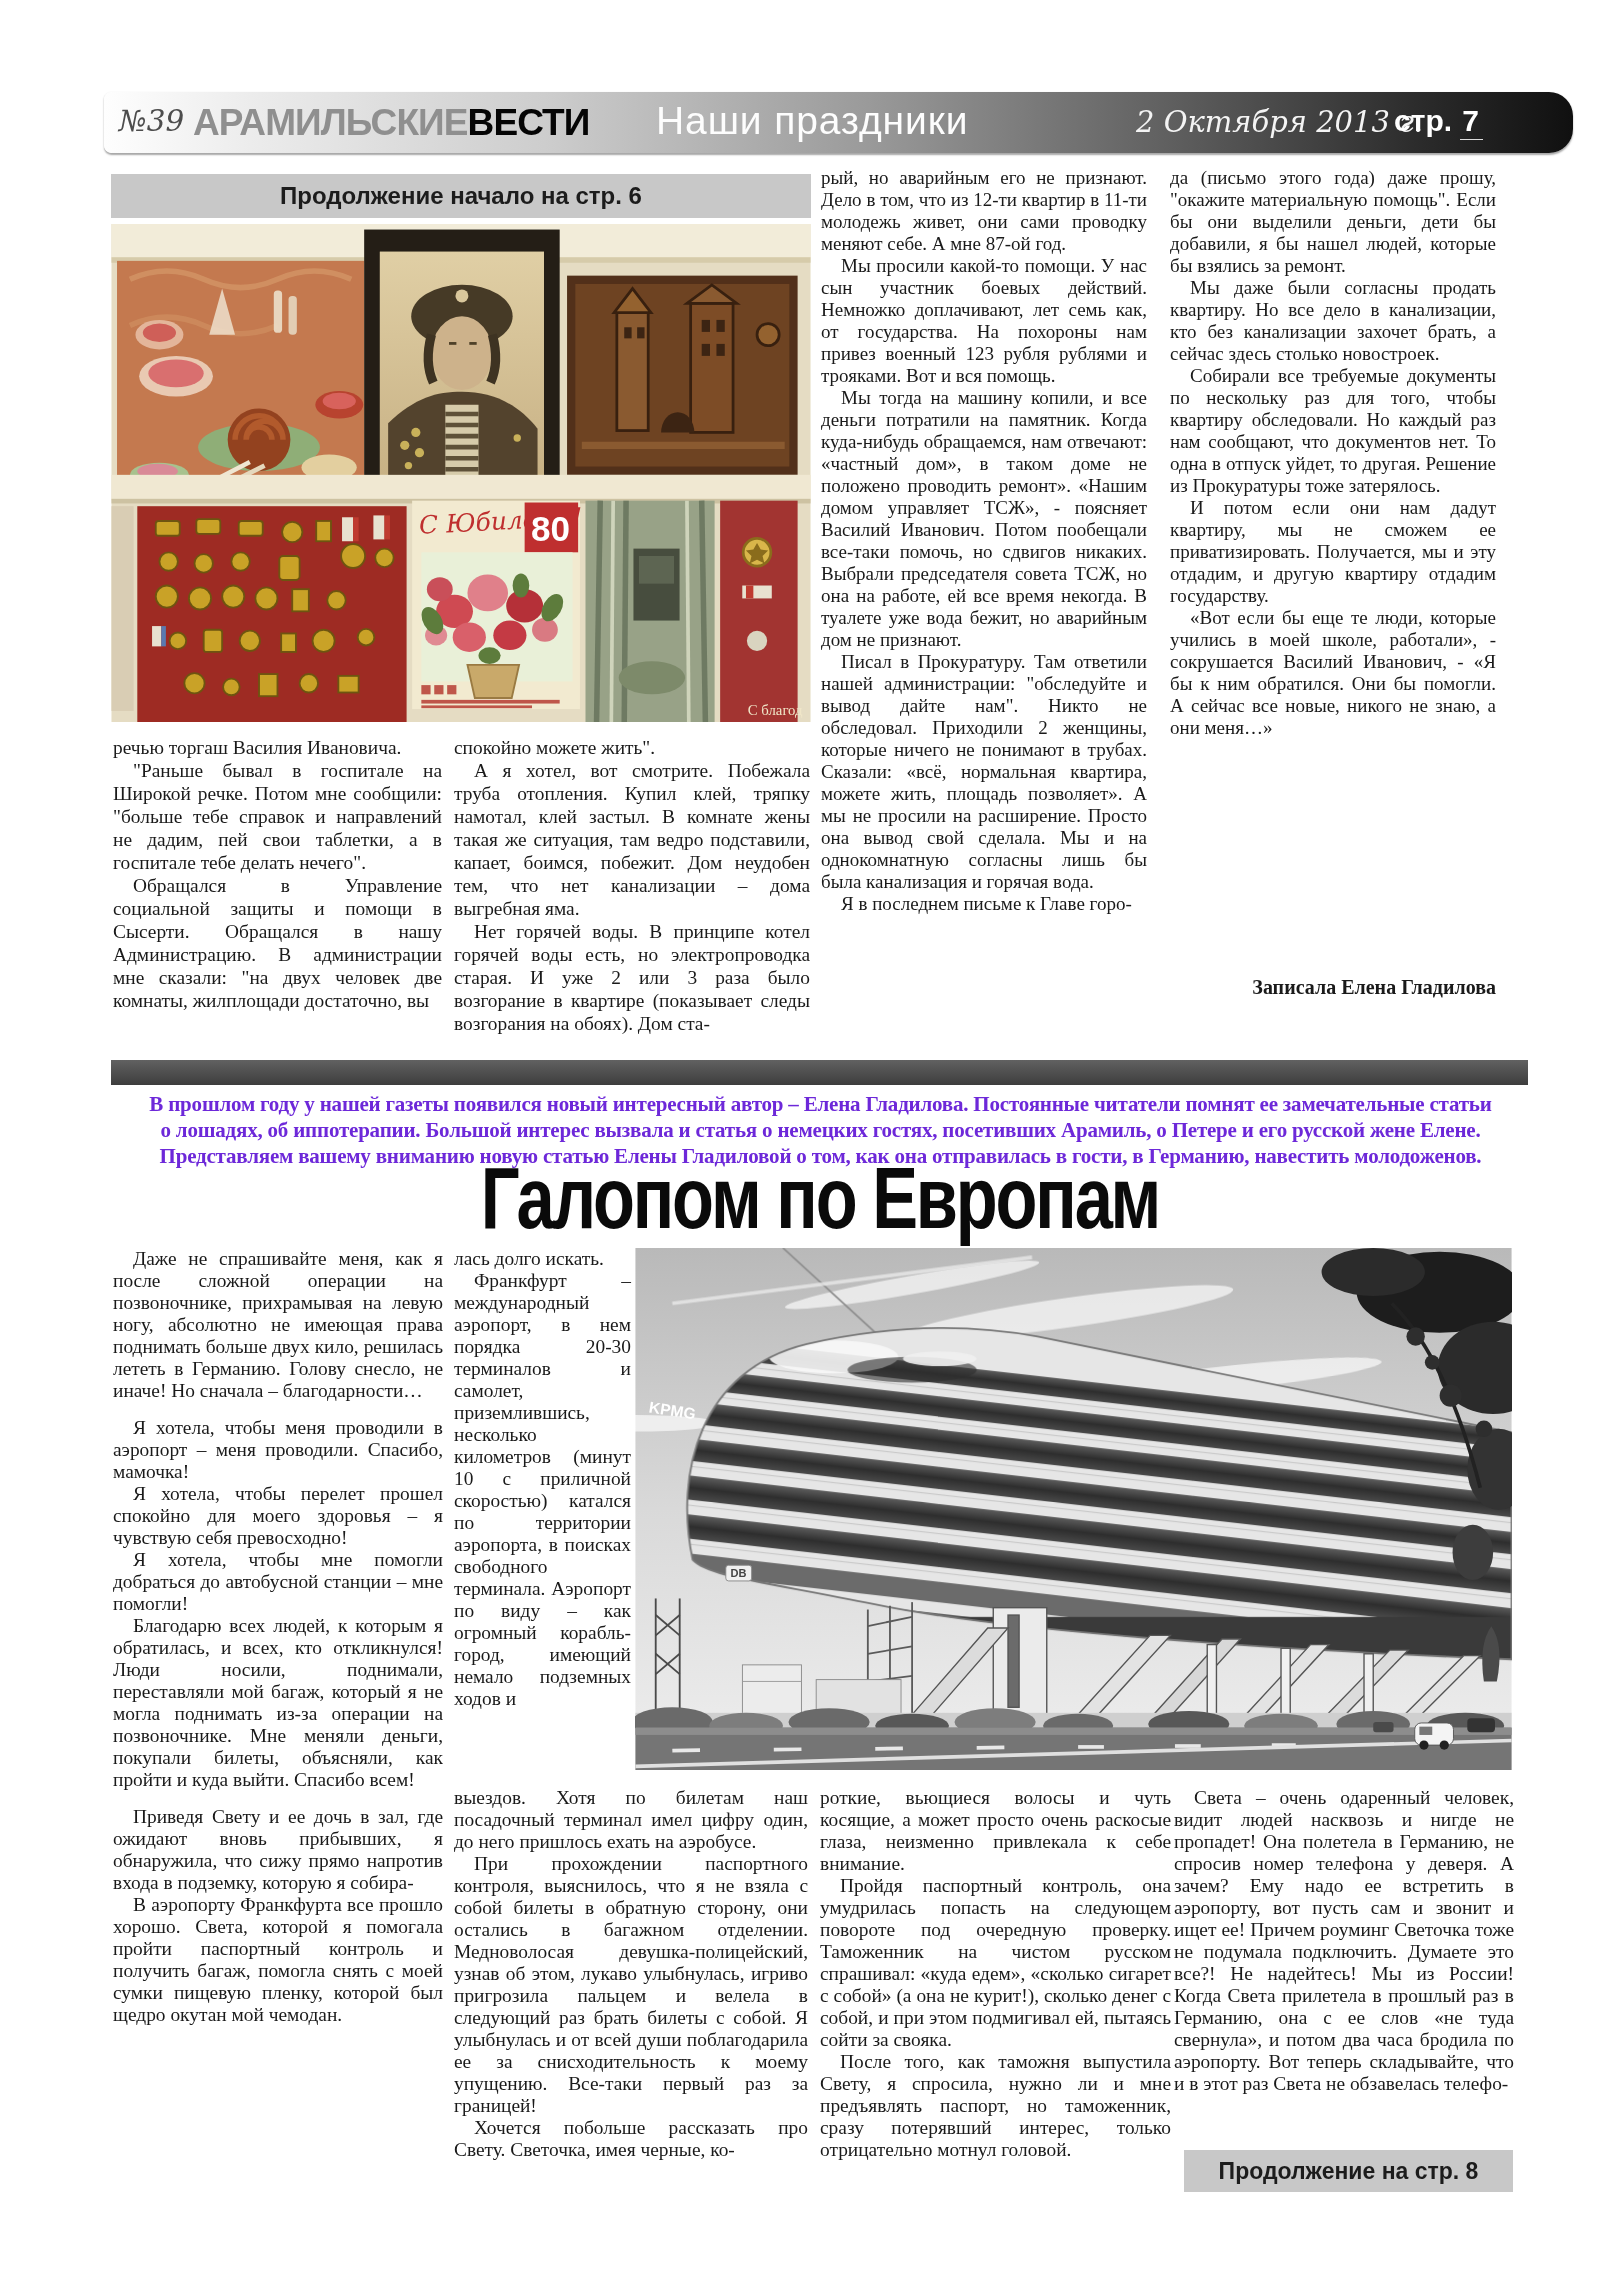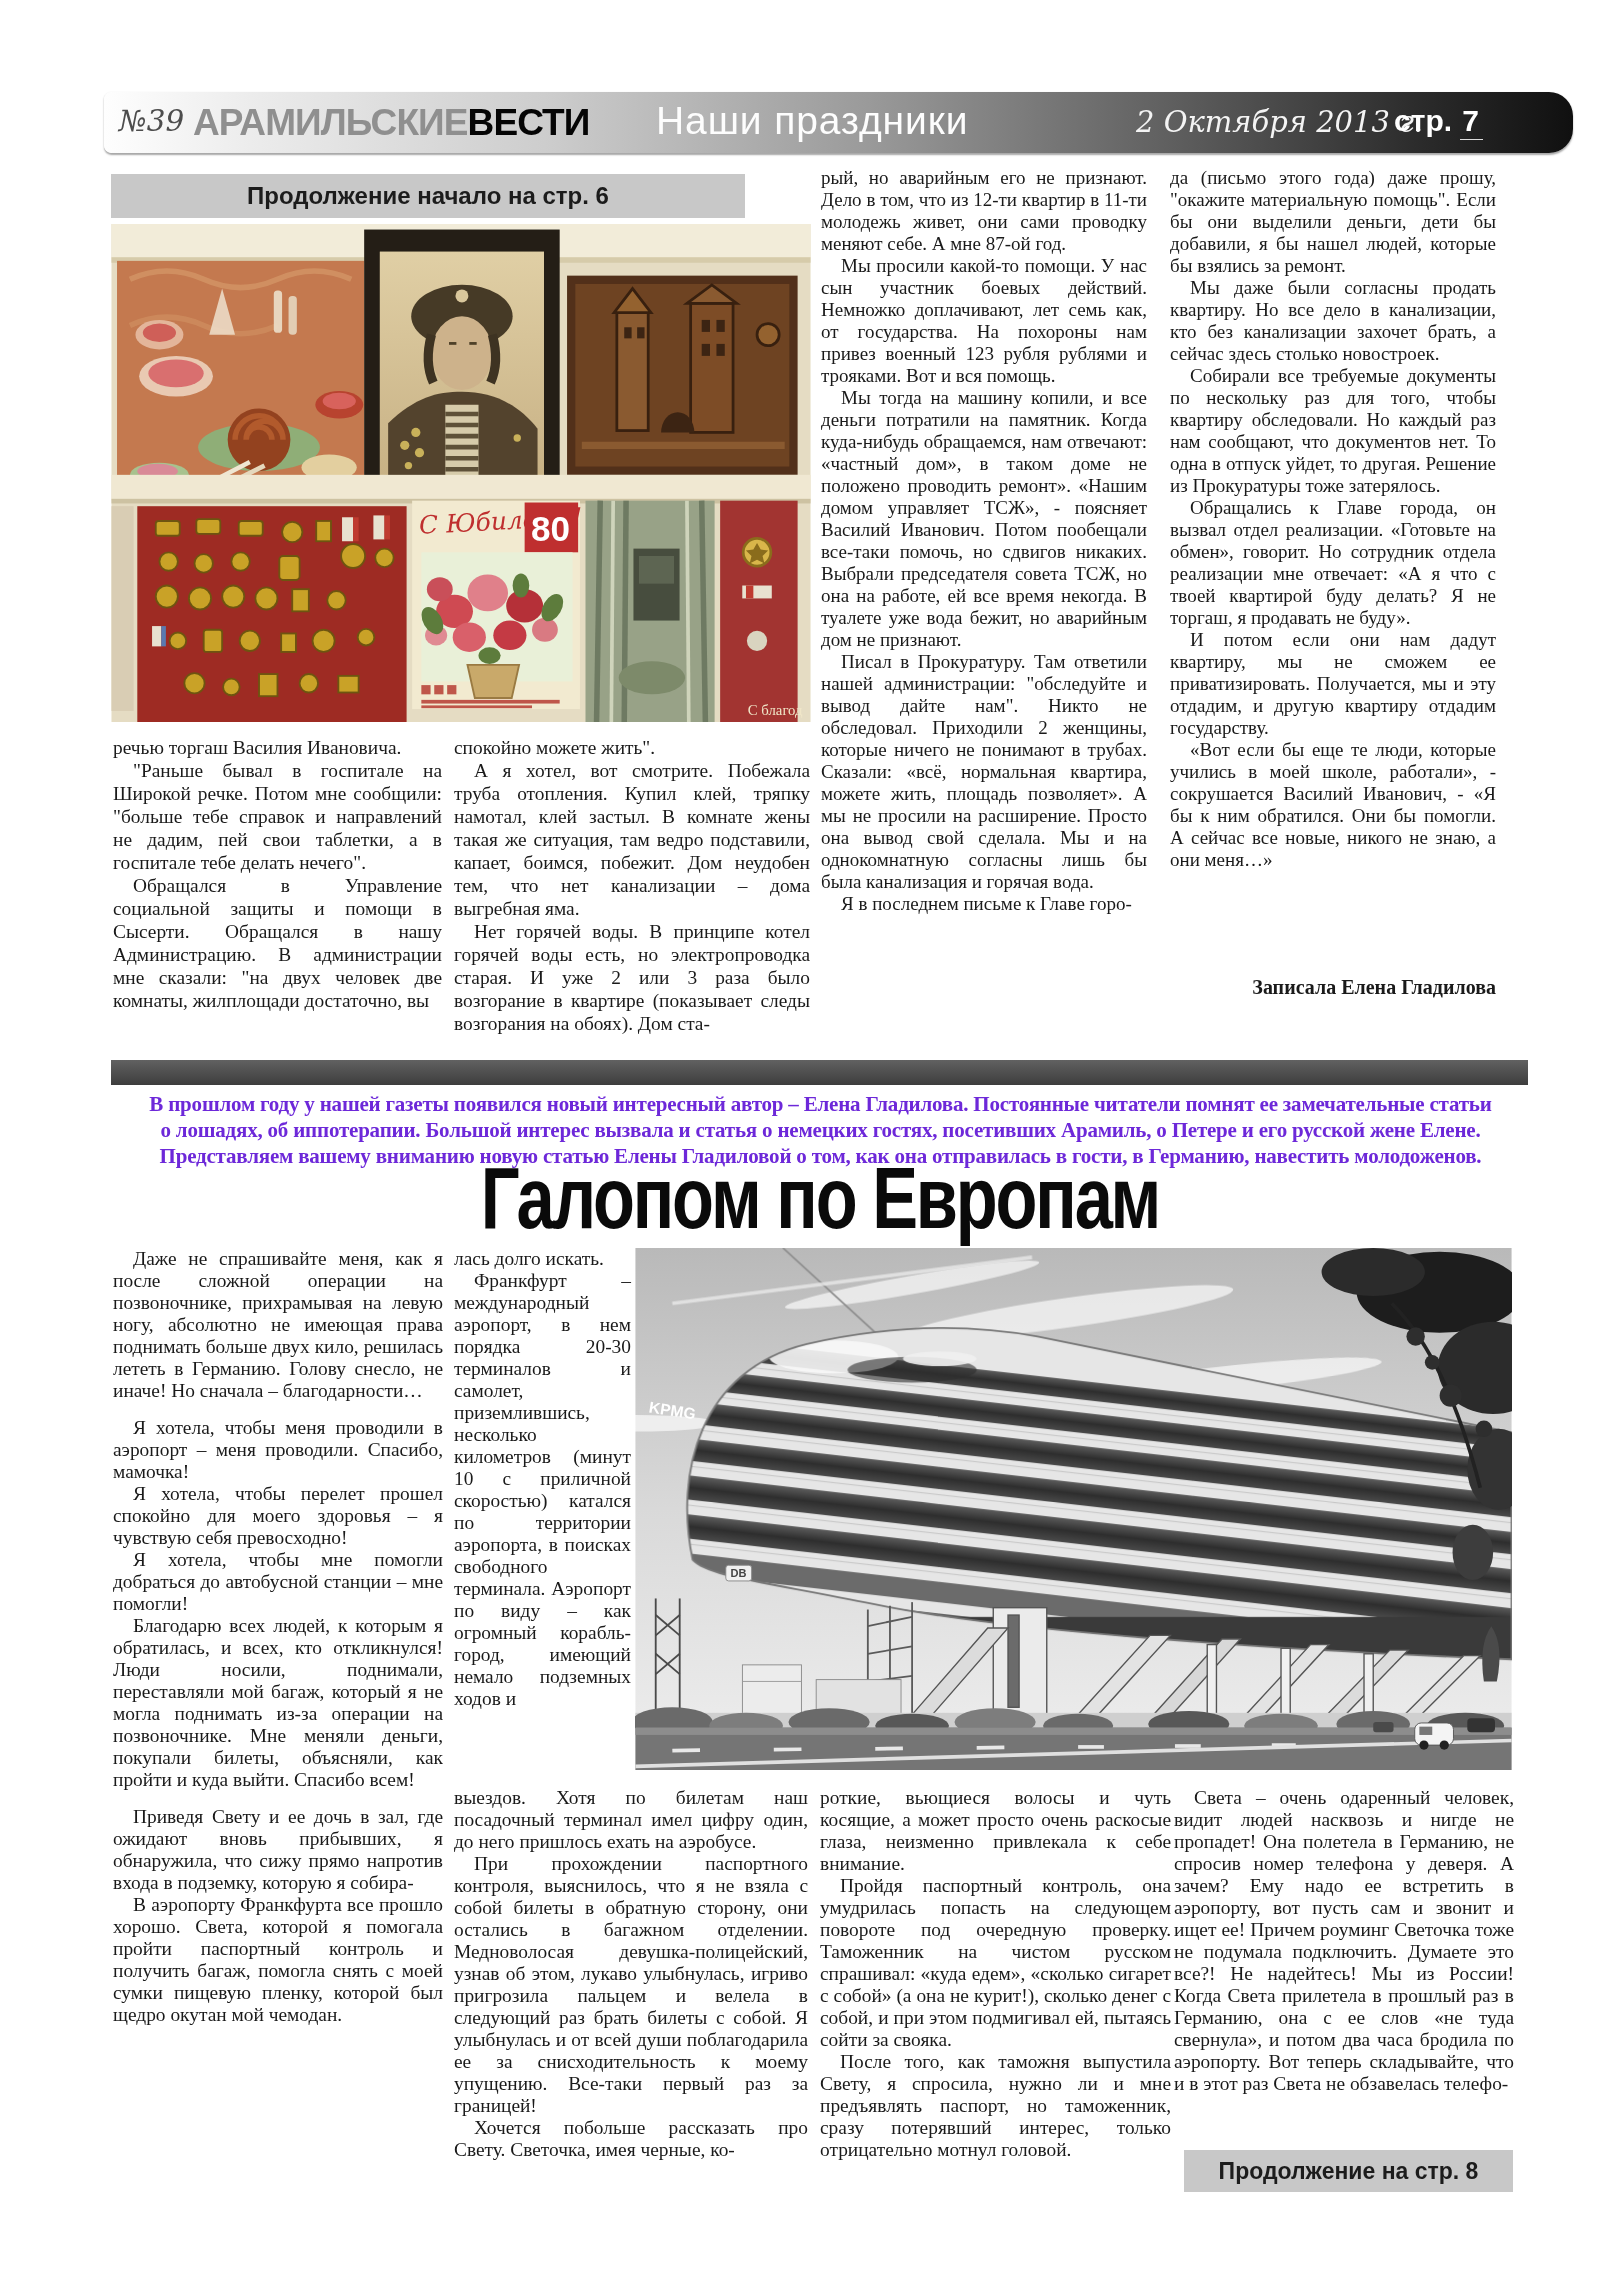--- a/index.html
+++ b/index.html
@@ -22,21 +22,21 @@
   .masthead .dark{color:#050505;}
   .section-title{left:552px;top:7.4px;font:400 39px "Liberation Sans",sans-serif;color:#fdfdfd;letter-spacing:0.9px;}
   .date{left:1032px;top:13px;font:italic 29px "DejaVu Serif",serif;color:#f4f4f4;}
   .page-no{left:1290px;top:12px;font:bold 30px "Liberation Sans",sans-serif;color:#ffffff;}
   .page-no b{border-bottom:1.8px solid #dcdcdc;padding:0 3.7px 1.8px 1.8px;}
   
   .label-bar{
     background:#c8c8c8;text-align:center;
     font:bold 24px/44px "Liberation Sans",sans-serif;color:#1c1c1c;
   }
-  #cont-label-6{left:111px;top:174px;width:634px;height:44px;}
+  #cont-label-6{left:111px;top:174px;width:700px;height:44px;}
   #cont-label-8{left:1184px;top:2150px;width:329px;height:42px;font-size:23px;line-height:42px;}
   
   #collage{left:111px;top:224px;width:700px;height:498px;}
   #airport-photo{left:635px;top:1248px;width:877px;height:522px;}
   
   .col p.para{margin:0;text-align:justify;text-indent:20px;}
   .col.cont p.para:first-child{text-indent:0;}
   .col p.spacer{height:14.8px;text-indent:0;}
   .tr-col{font-size:19px;line-height:22px;}
   .bp-col{font-size:19.4px;line-height:23px;}
@@ -276,21 +276,20 @@
     <p class="para">рый, но аварийным его не признают. Дело в том, что из 12-ти квартир в 11-ти молодежь живет, они сами проводку меняют себе. А мне 87-ой год.</p>
     <p class="para">Мы просили какой-то помощи. У нас сын участник боевых действий. Немножко доплачивают, лет семь как, от государства. На похороны нам привез военный 123 рубля рублями и трояками. Вот и вся помощь.</p>
     <p class="para">Мы тогда на машину копили, и все деньги потратили на памятник. Когда куда-нибудь обращаемся, нам отвечают: «частный дом», в таком доме не положено проводить ремонт». «Нашим домом управляет ТСЖ», - поясняет Василий Иванович. Потом пообещали все-таки помочь, но сдвигов никаких. Выбрали председателя совета ТСЖ, но она на работе, ей все время некогда. В туалете уже вода бежит, но аварийным дом не признают.</p>
     <p class="para">Писал в Прокуратуру. Там ответили нашей администрации: "обследуйте и вывод дайте нам". Никто не обследовал. Приходили 2 женщины, которые ничего не понимают в трубах. Сказали: «всё, нормальная квартира, можете жить, площадь позволяет». А мы не просили на расширение. Просто она вывод свой сделала. Мы и на однокомнатную согласны лишь бы была канализация и горячая вода.</p>
     <p class="para">Я в последнем письме к Главе горо-</p>
   </div>
 <div id="tr-col2" class="abs col cont tr-col">
     <p class="para">да (письмо этого года) даже прошу, "окажите материальную помощь". Если бы они выделили деньги, дети бы добавили, я бы нашел людей, которые бы взялись за ремонт.</p>
     <p class="para">Мы даже были согласны продать квартиру. Но все дело в канализации, кто без канализации захочет брать, а сейчас здесь столько новостроек.</p>
     <p class="para">Собирали все требуемые документы по нескольку раз для того, чтобы квартиру обследовали. Но каждый раз нам сообщают, что документов нет. То одна в отпуск уйдет, то другая. Решение из Прокуратуры тоже затерялось.</p>
-    <p class="para">Обращались к Главе города, он вызвал отдел реализации. «Готовьте на обмен», говорит. Но сотрудник отдела реализации мне отвечает: «А я что с твоей квартирой буду делать? Я не торгаш, я продавать не буду».</p>
     <p class="para">И потом если они нам дадут квартиру, мы не сможем ее приватизировать. Получается, мы и эту отдадим, и другую квартиру отдадим государству.</p>
     <p class="para">«Вот если бы еще те люди, которые учились в моей школе, работали», - сокрушается Василий Иванович, - «Я бы к ним обратился. Они бы помогли. А сейчас все новые, никого не знаю, а они меня…»</p>
   </div>
 <div id="signature" class="abs">Записала Елена Гладилова</div>
 
 <div id="divider" class="abs"></div>
 <div id="intro" class="abs">
   <div>В прошлом году у нашей газеты появился новый интересный автор – Елена Гладилова. Постоянные читатели помнят ее замечательные статьи</div>
   <div>о лошадях, об иппотерапии. Большой интерес вызвала и статья о немецких гостях, посетивших Арамиль, о Петере и его русской жене Елене.</div>
   <div>Представляем вашему вниманию новую статью Елены Гладиловой о том, как она отправилась в гости, в Германию, навестить молодоженов.</div>

